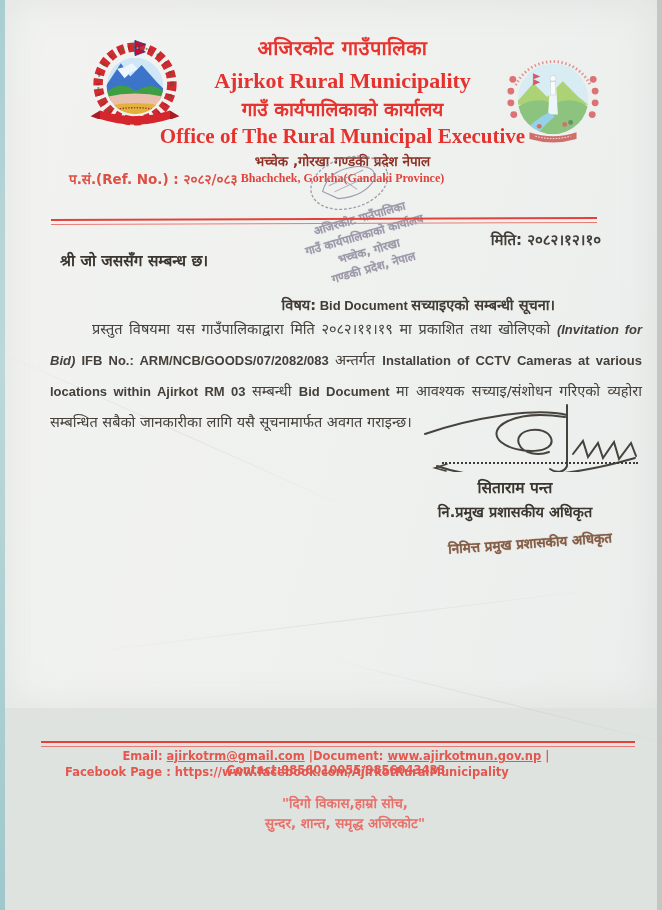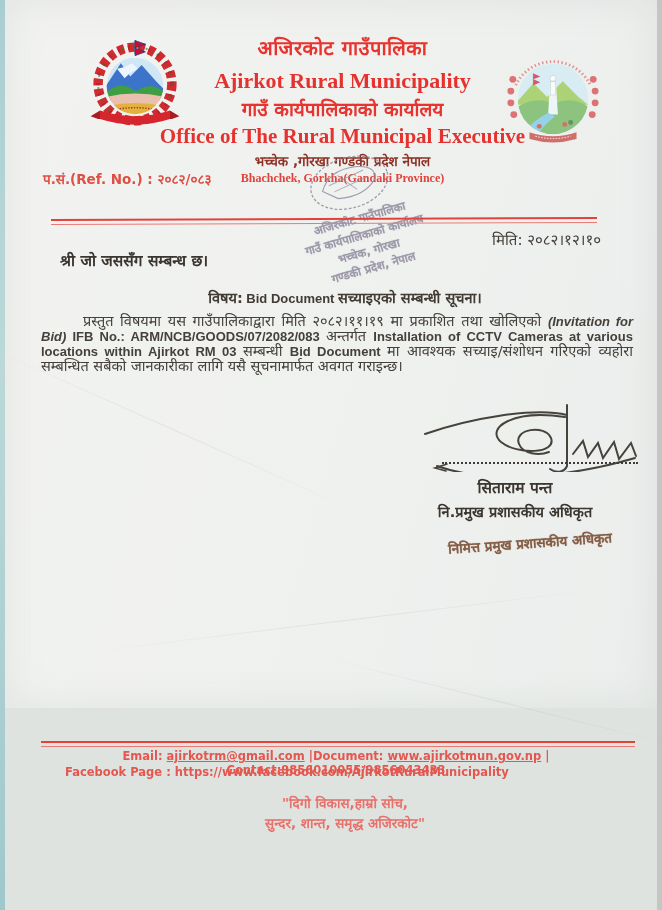--- a/index.html
+++ b/index.html
@@ -28,44 +28,44 @@
   .h-np2{font-size:19px;font-weight:700;color:#e8332f;margin-top:2px;}
   .h-en2{font-size:21px;font-weight:700;color:#e6322e;font-family:"Liberation Serif","DejaVu Serif",serif;margin-top:2px;}
   .h-np3{font-size:13.5px;font-weight:700;color:#8f3226;margin-top:3px;}
   .h-en3{font-size:12px;font-weight:700;color:#e2423b;font-family:"Liberation Serif","DejaVu Serif",serif;margin-top:1px;}
 
   .logo{position:absolute;}
   .logo.left{left:78px;top:38px;width:104px;height:92px;}
   .logo.right{left:498px;top:46px;width:100px;height:98px;opacity:.85;}
 
   
-  .refblk{position:absolute;left:38px;top:168px;font-size:13.5px;color:#de4f44;line-height:22px;font-weight:600;}
+  .refblk{position:absolute;left:64px;top:168px;font-size:13.5px;color:#de4f44;line-height:22px;font-weight:600;}
 
   
   .stamp{
     position:absolute;left:252px;top:152px;width:210px;height:150px;
     transform:rotate(-16deg);color:#928da0;text-align:center;opacity:.88;
   }
   .stamp .ln{font-size:11.5px;line-height:17px;font-weight:600;text-shadow:0 0 1px rgba(146,141,160,.5);}
   .stamp svg{display:block;margin:0 auto;}
 
   .sep{position:absolute;height:3px;border-top:2.5px solid #e2423c;border-bottom:1.5px solid #ec7a74;}
   .sep.top{left:46px;top:218px;width:546px;transform:rotate(-.2deg);}
   .sep.bottom{left:36px;top:741px;width:594px;}
 
-  .dateline{position:absolute;left:420px;top:229px;width:176px;text-align:right;font-size:15px;color:#433e39;font-weight:400;}
+  .dateline{position:absolute;left:420px;top:229px;width:176px;text-align:right;font-size:15px;color:#433e39;font-weight:700;}
   .recipient{position:absolute;left:55px;top:249px;font-size:15.5px;font-weight:700;color:#3b362f;}
 
-  .subject{position:absolute;left:130px;top:287px;width:420px;text-align:center;color:#423c34;}
+  .subject{position:absolute;left:130px;top:294px;width:420px;text-align:right;color:#423c34;}
   .subject .np{font-size:14.5px;font-weight:700;}
   .subject .en{font-size:13px;font-weight:700;font-family:"Liberation Sans",sans-serif;}
 
   .body-par{
-    position:absolute;left:36px;top:314px;width:592px;
-    font-size:14.5px;line-height:15px;color:#45403a;text-align:justify;text-indent:42px;
+    position:absolute;left:45px;top:314px;width:592px;
+    font-size:14.5px;line-height:30px;color:#45403a;text-align:justify;text-indent:42px;
   }
   .seg-np{font-weight:500;}
   .seg-lat-bi{font-weight:700;font-style:italic;font-size:13px;font-family:"Liberation Sans",sans-serif;}
   .seg-lat-b{font-weight:700;font-size:13px;font-family:"Liberation Sans",sans-serif;}
 
   .sig-svg{position:absolute;left:412px;top:402px;}
   .sig-dots{position:absolute;left:437px;top:462px;width:196px;border-bottom:2.5px dotted #3e3a35;}
   .sig-name{position:absolute;left:420px;top:476px;width:180px;text-align:center;font-size:15.5px;font-weight:700;color:#3b362f;}
   .sig-title{position:absolute;left:395px;top:501px;width:230px;text-align:center;font-size:14.5px;font-weight:700;color:#3b362f;}
   .ink-stamp{

